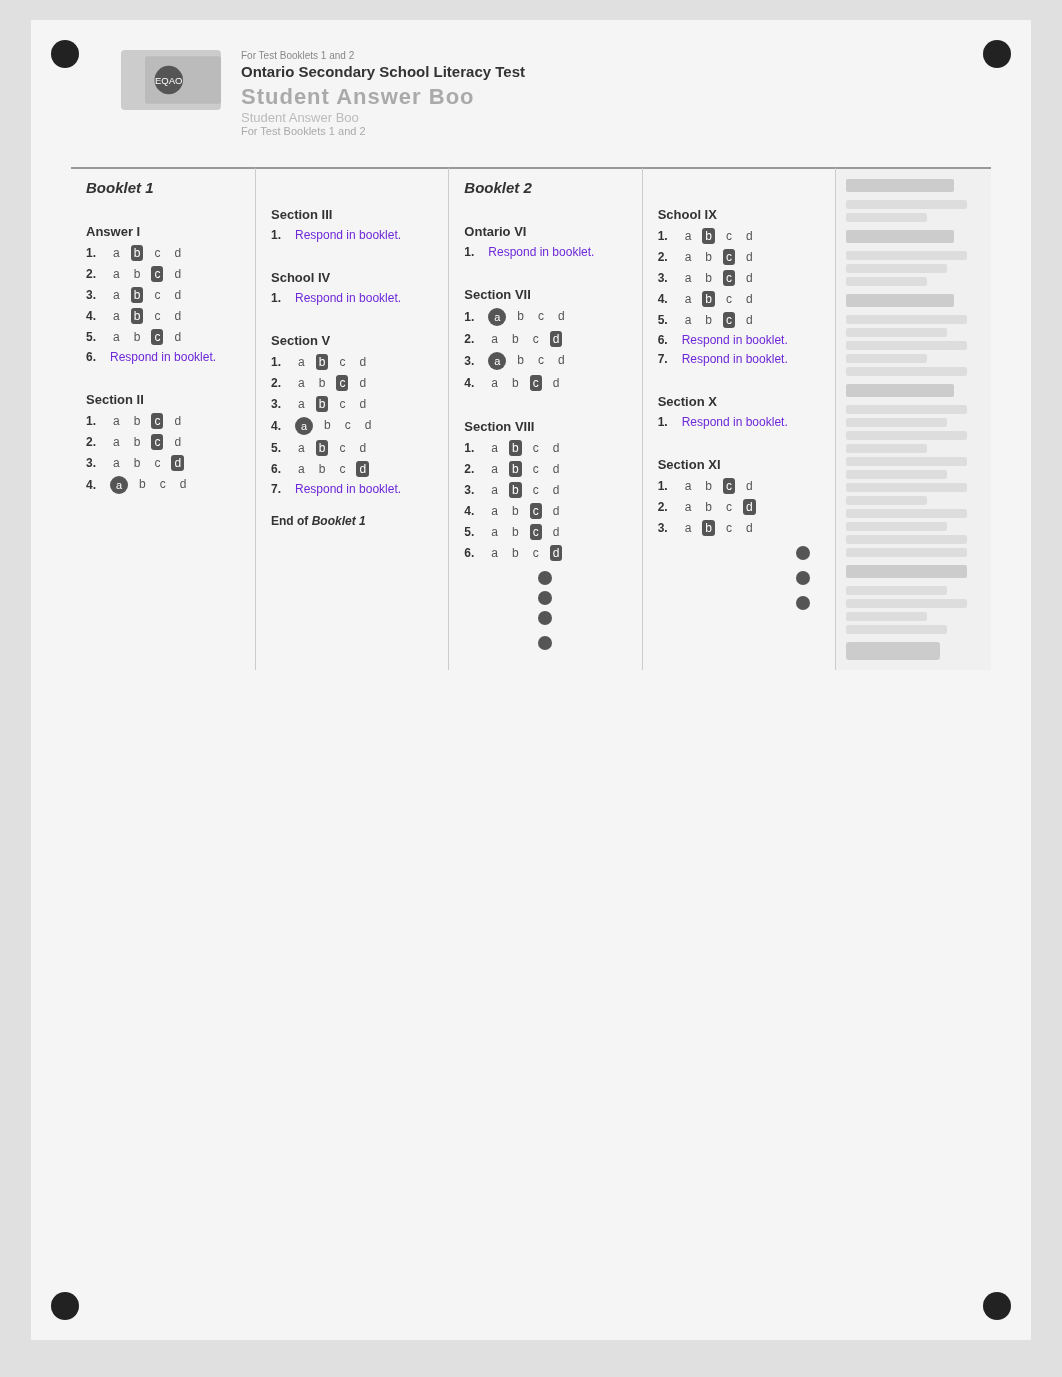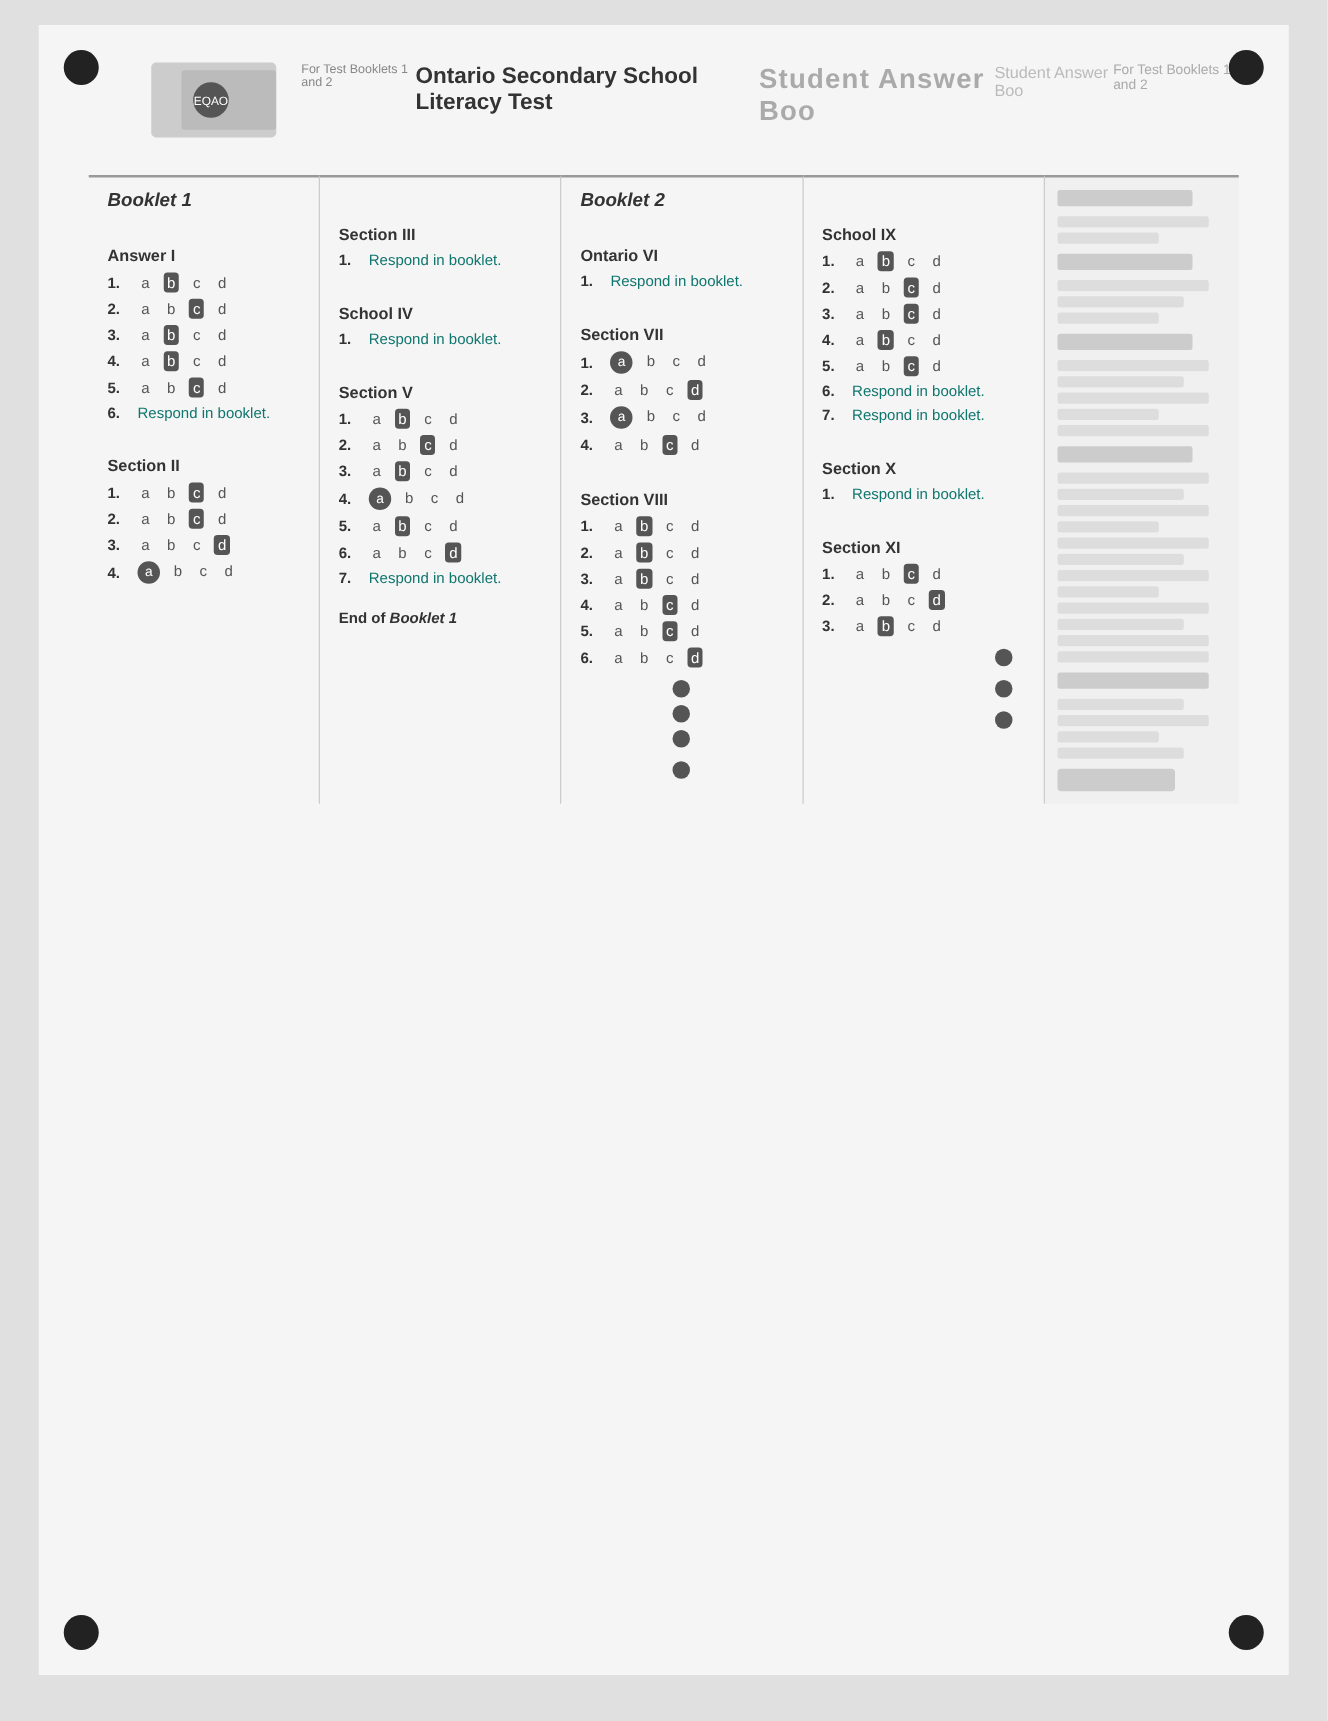--- a/index.html
+++ b/index.html
@@ -45,24 +45,24 @@
       margin-right: 20px;
       display: flex;
       align-items: center;
       justify-content: center;
       font-size: 10px;
       color: #888;
       padding-left: 24px;
     }
     .header-text {
       display: flex;
-      flex-direction: row;
+      flex-direction: column;
     }
     .header-title {
-      font-size: 18px;
+      font-size: 15px;
       font-weight: bold;
       color: #333;
       margin-bottom: 4px;
     }
     .header-subtitle {
       font-size: 22px;
       font-weight: bold;
       color: #aaa;
       letter-spacing: 1px;
     }
@@ -147,21 +147,21 @@
       border-radius: 50%;
       width: 18px;
       height: 18px;
       display: flex;
       align-items: center;
       justify-content: center;
       font-size: 11px;
     }
     .respond-text {
       font-size: 12px;
-      color: #0f766e;
+      color: #6d28d9;
       margin-left: 4px;
     }
     .end-booklet {
       font-size: 12px;
       font-weight: bold;
       color: #333;
       margin-top: 14px;
     }
     .end-booklet span {
       font-style: italic;

